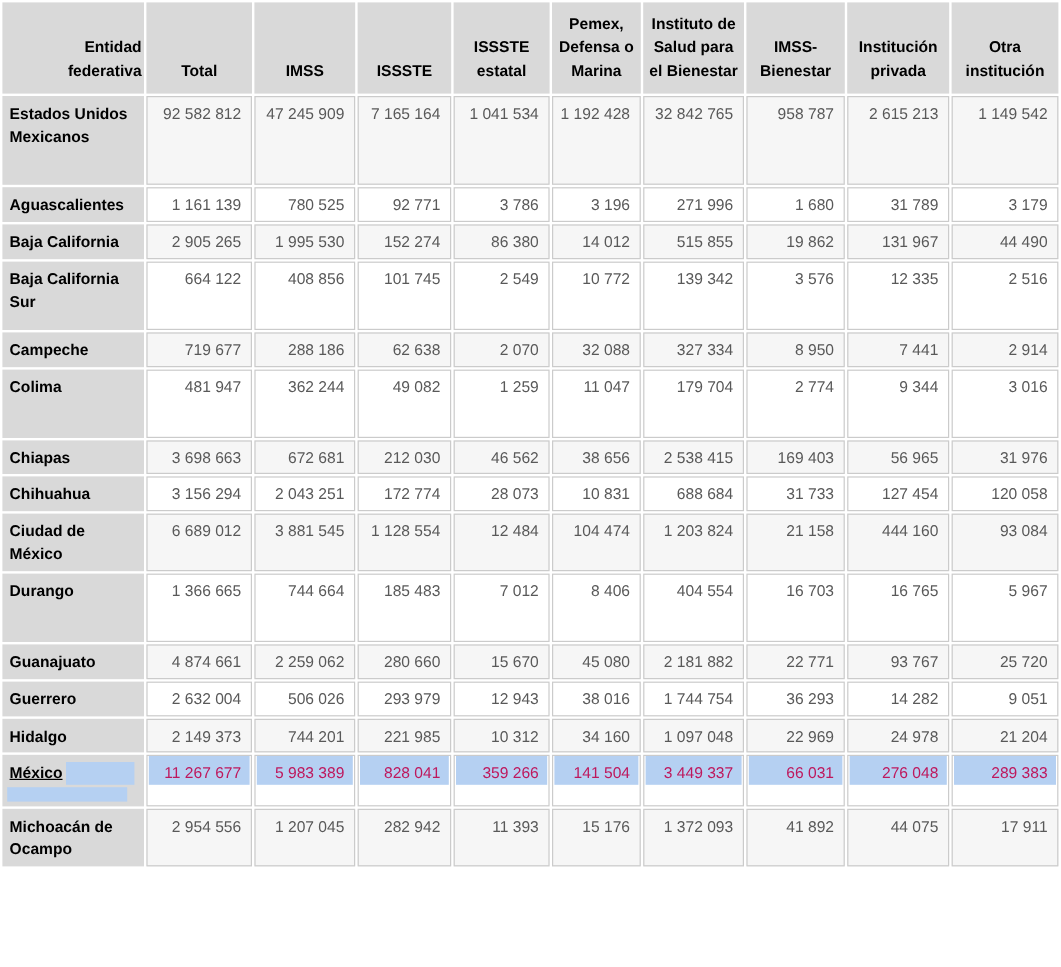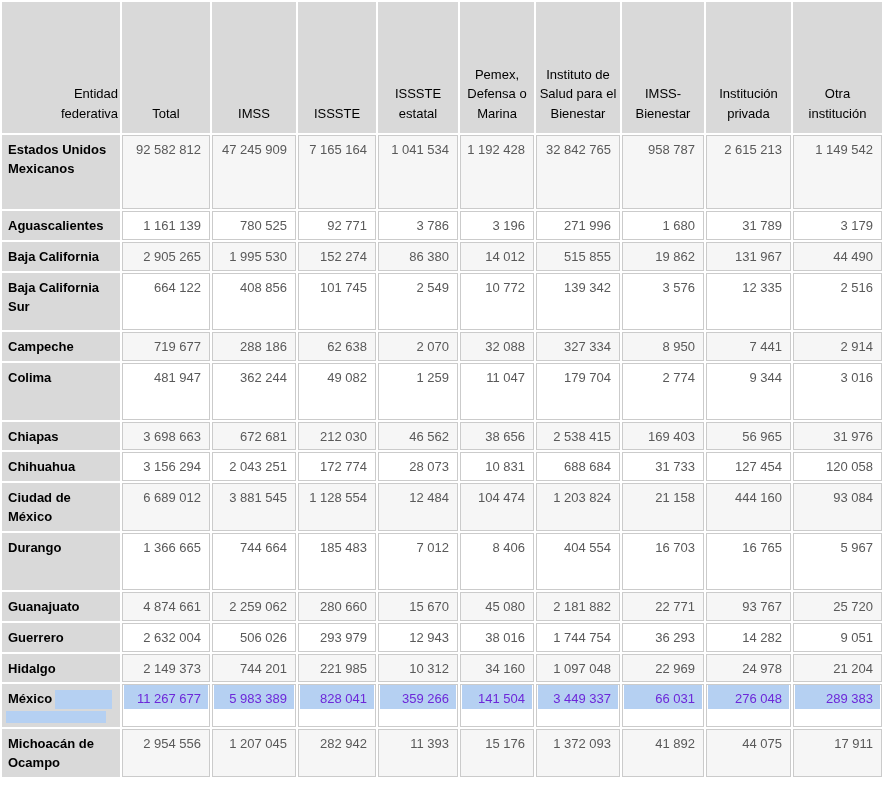--- a/index.html
+++ b/index.html
@@ -8,40 +8,40 @@
     --num-text:#595959; --label-text:#000000; --border:#cbcbcb;
   }
   *{box-sizing:border-box;}
   html,body{margin:0;padding:0;}
   body{width:884px;height:806px;overflow:hidden;background:var(--page-bg);
        font-family:"Liberation Sans",sans-serif;}
   .screen{width:884px;height:806px;overflow:hidden;background:var(--page-bg);}
   table{border-collapse:separate;border-spacing:2px;table-layout:fixed;
         width:884px;font-size:13px;}
   thead th{background:var(--header-bg);vertical-align:bottom;text-align:center;
-        font-weight:normal;color:var(--label-text);padding:4px 2px 10px 2px;
-        line-height:1.5;height:131px;}
+        font-weight:bold;color:var(--label-text);padding:4px 2px 10px 2px;
+        line-height:1.5;height:76px;}
   thead th.first{text-align:right;padding-left:18px;}
   tbody th.rowlabel{background:var(--label-bg);text-align:left;vertical-align:top;
         font-weight:bold;color:var(--label-text);padding:6px 8px 4px 6px;
         line-height:1.45;margin-left:16px;}
   tbody td{background:var(--row-bg);border:1px solid var(--border);
         vertical-align:top;text-align:right;padding:6px 8px 4px 2px;
         color:var(--num-text);white-space:nowrap;}
   tbody tr:nth-child(odd) td{background:var(--stripe-bg);}
   tbody tr{height:22px;}
   tbody tr:nth-child(1){height:74px;}
   tbody tr:nth-child(4),tbody tr:nth-child(6),
   tbody tr:nth-child(10),tbody tr:nth-child(17){height:57px;}
   
   tbody tr.selected td{background:var(--row-bg);padding:0;}
   tbody tr.selected .selbox{background:var(--sel-blue);margin:0 1px 4px 1px;
-        padding:6px 7px 3px 2px;text-align:right;color:#6d28d9;}
+        padding:6px 7px 3px 2px;text-align:right;color:#be185d;}
   .lab-line{display:flex;align-items:stretch;}
-  .lab-text{flex:0 0 auto;}
+  .lab-text{flex:0 0 auto;text-decoration:underline;}
   .sel-fill{flex:1 1 auto;background:var(--sel-blue);margin-left:3px;
         min-height:18px;}
   .sel-tail{background:var(--sel-blue);height:12px;width:100px;margin-top:2px;
         margin-left:-2px;}
 </style>
 </head>
 <body>
 
 <div class="screen">
   <table>

